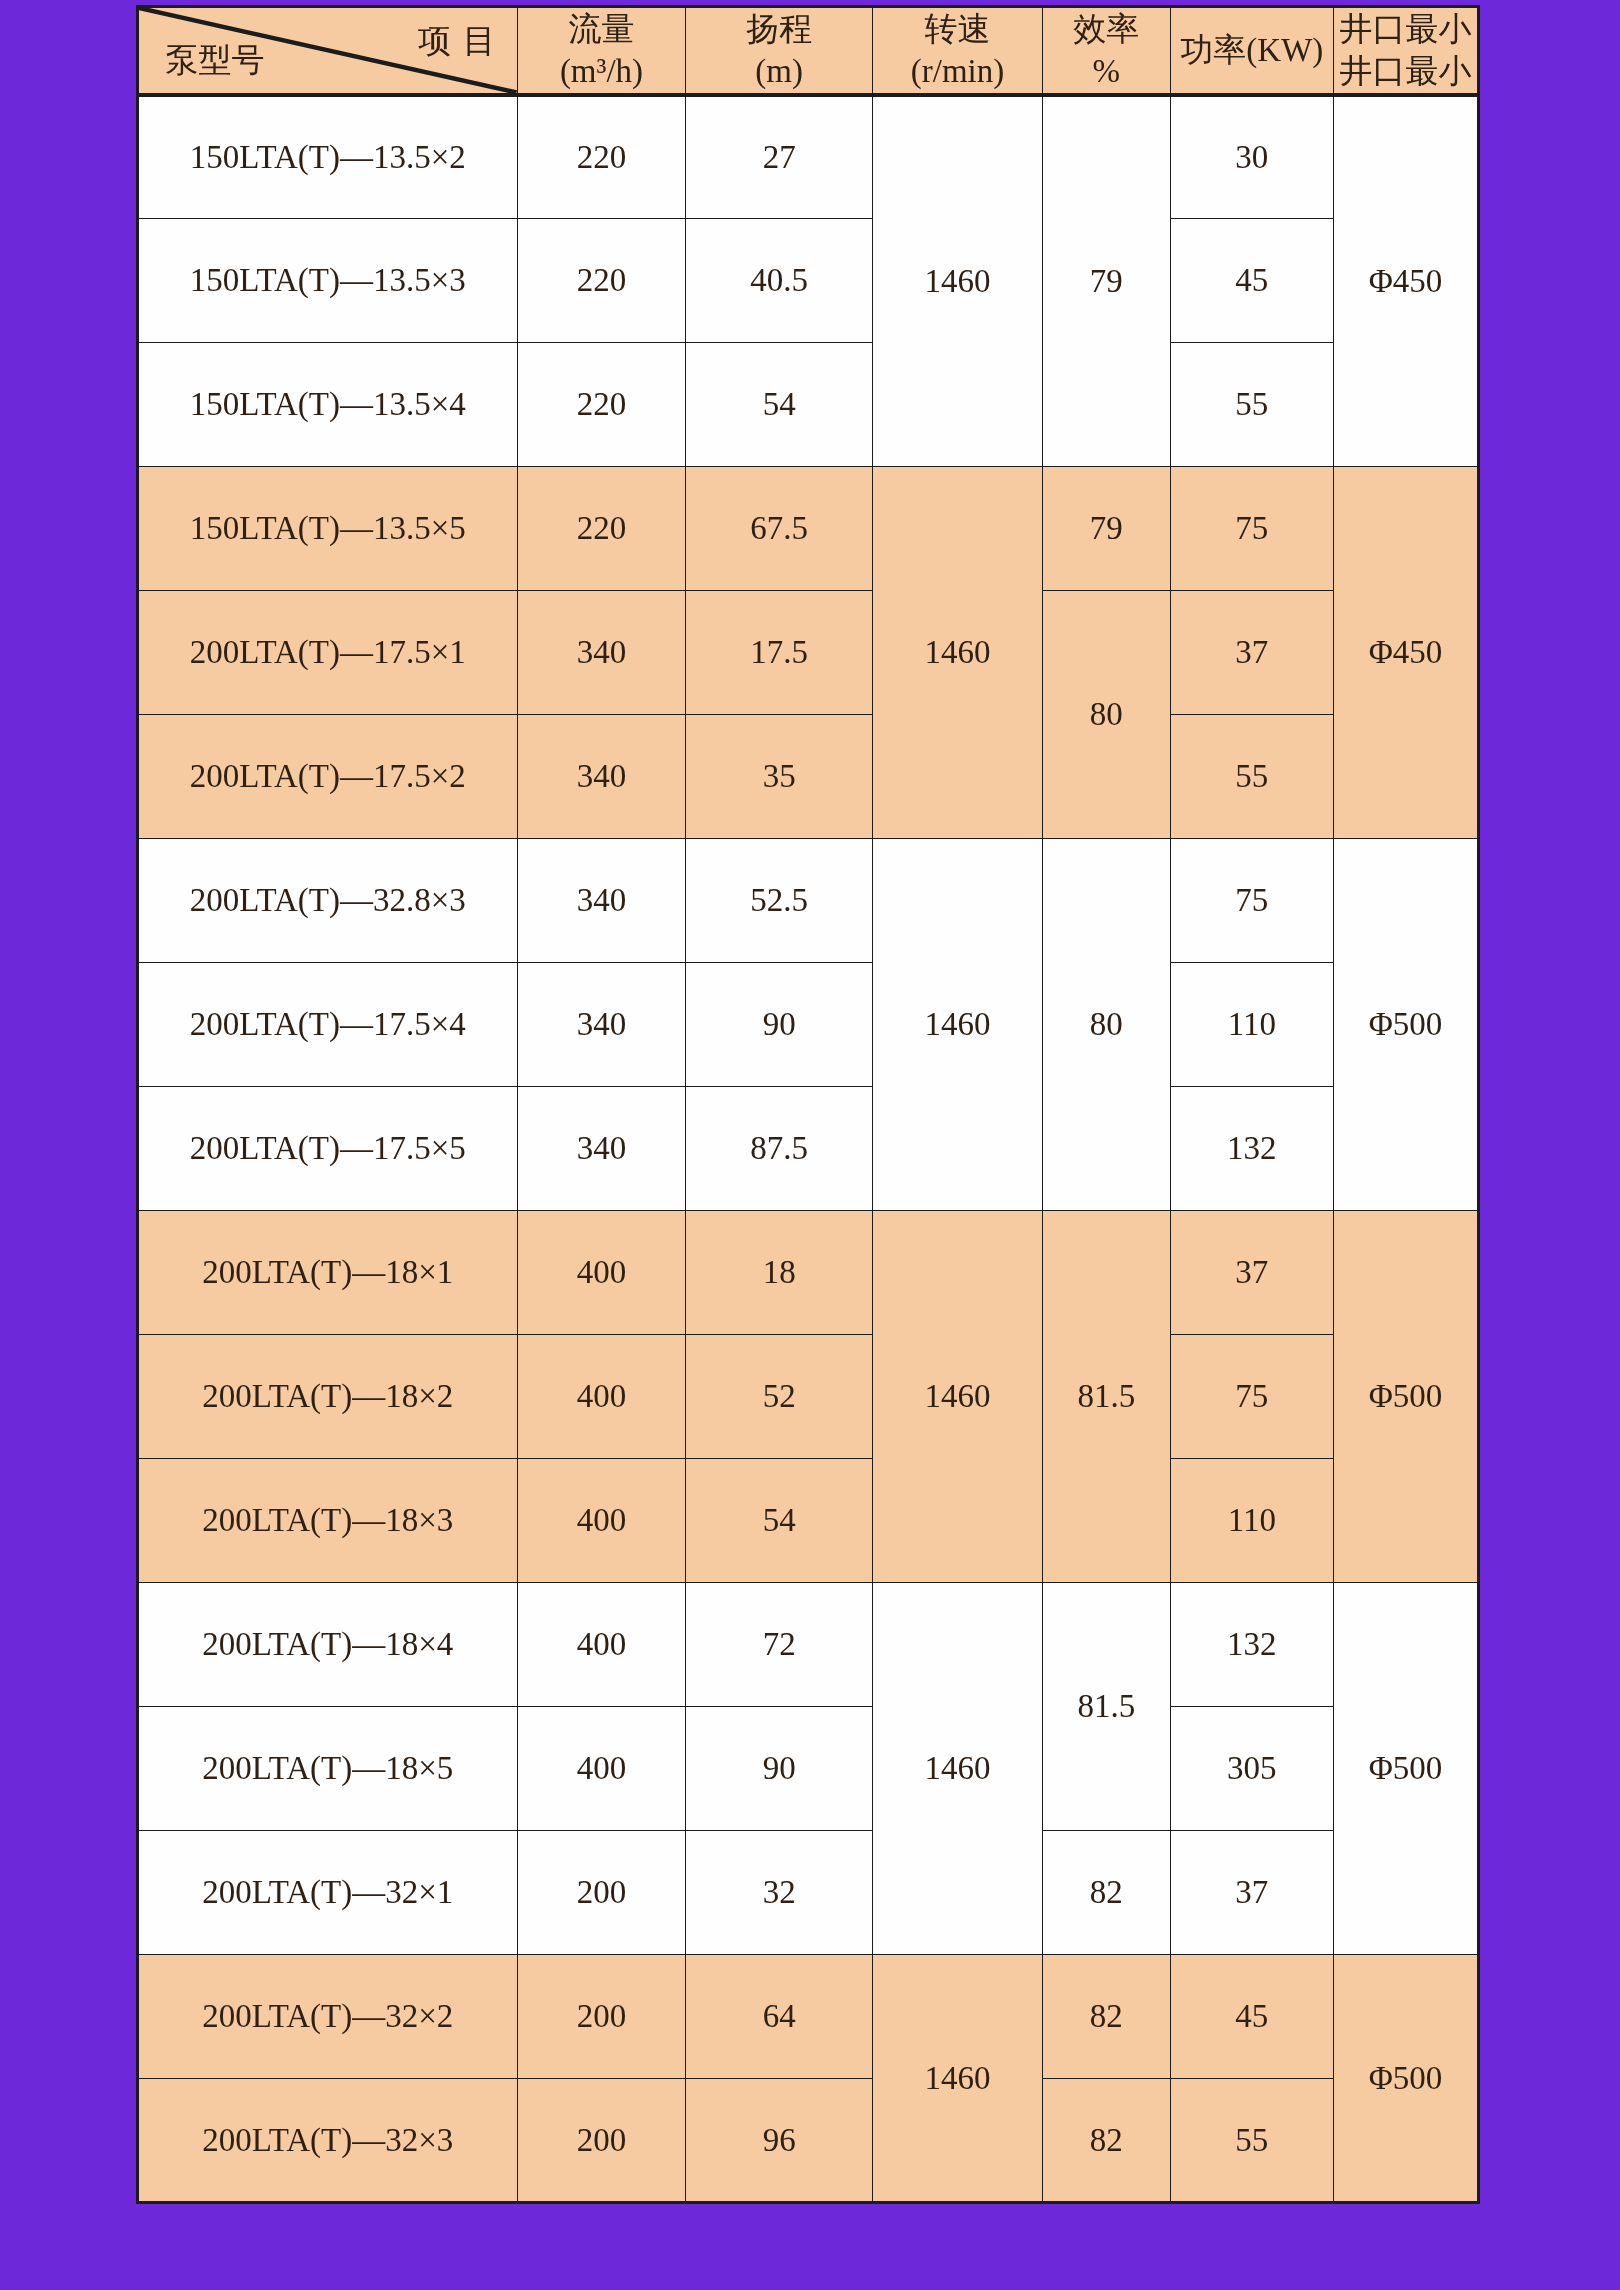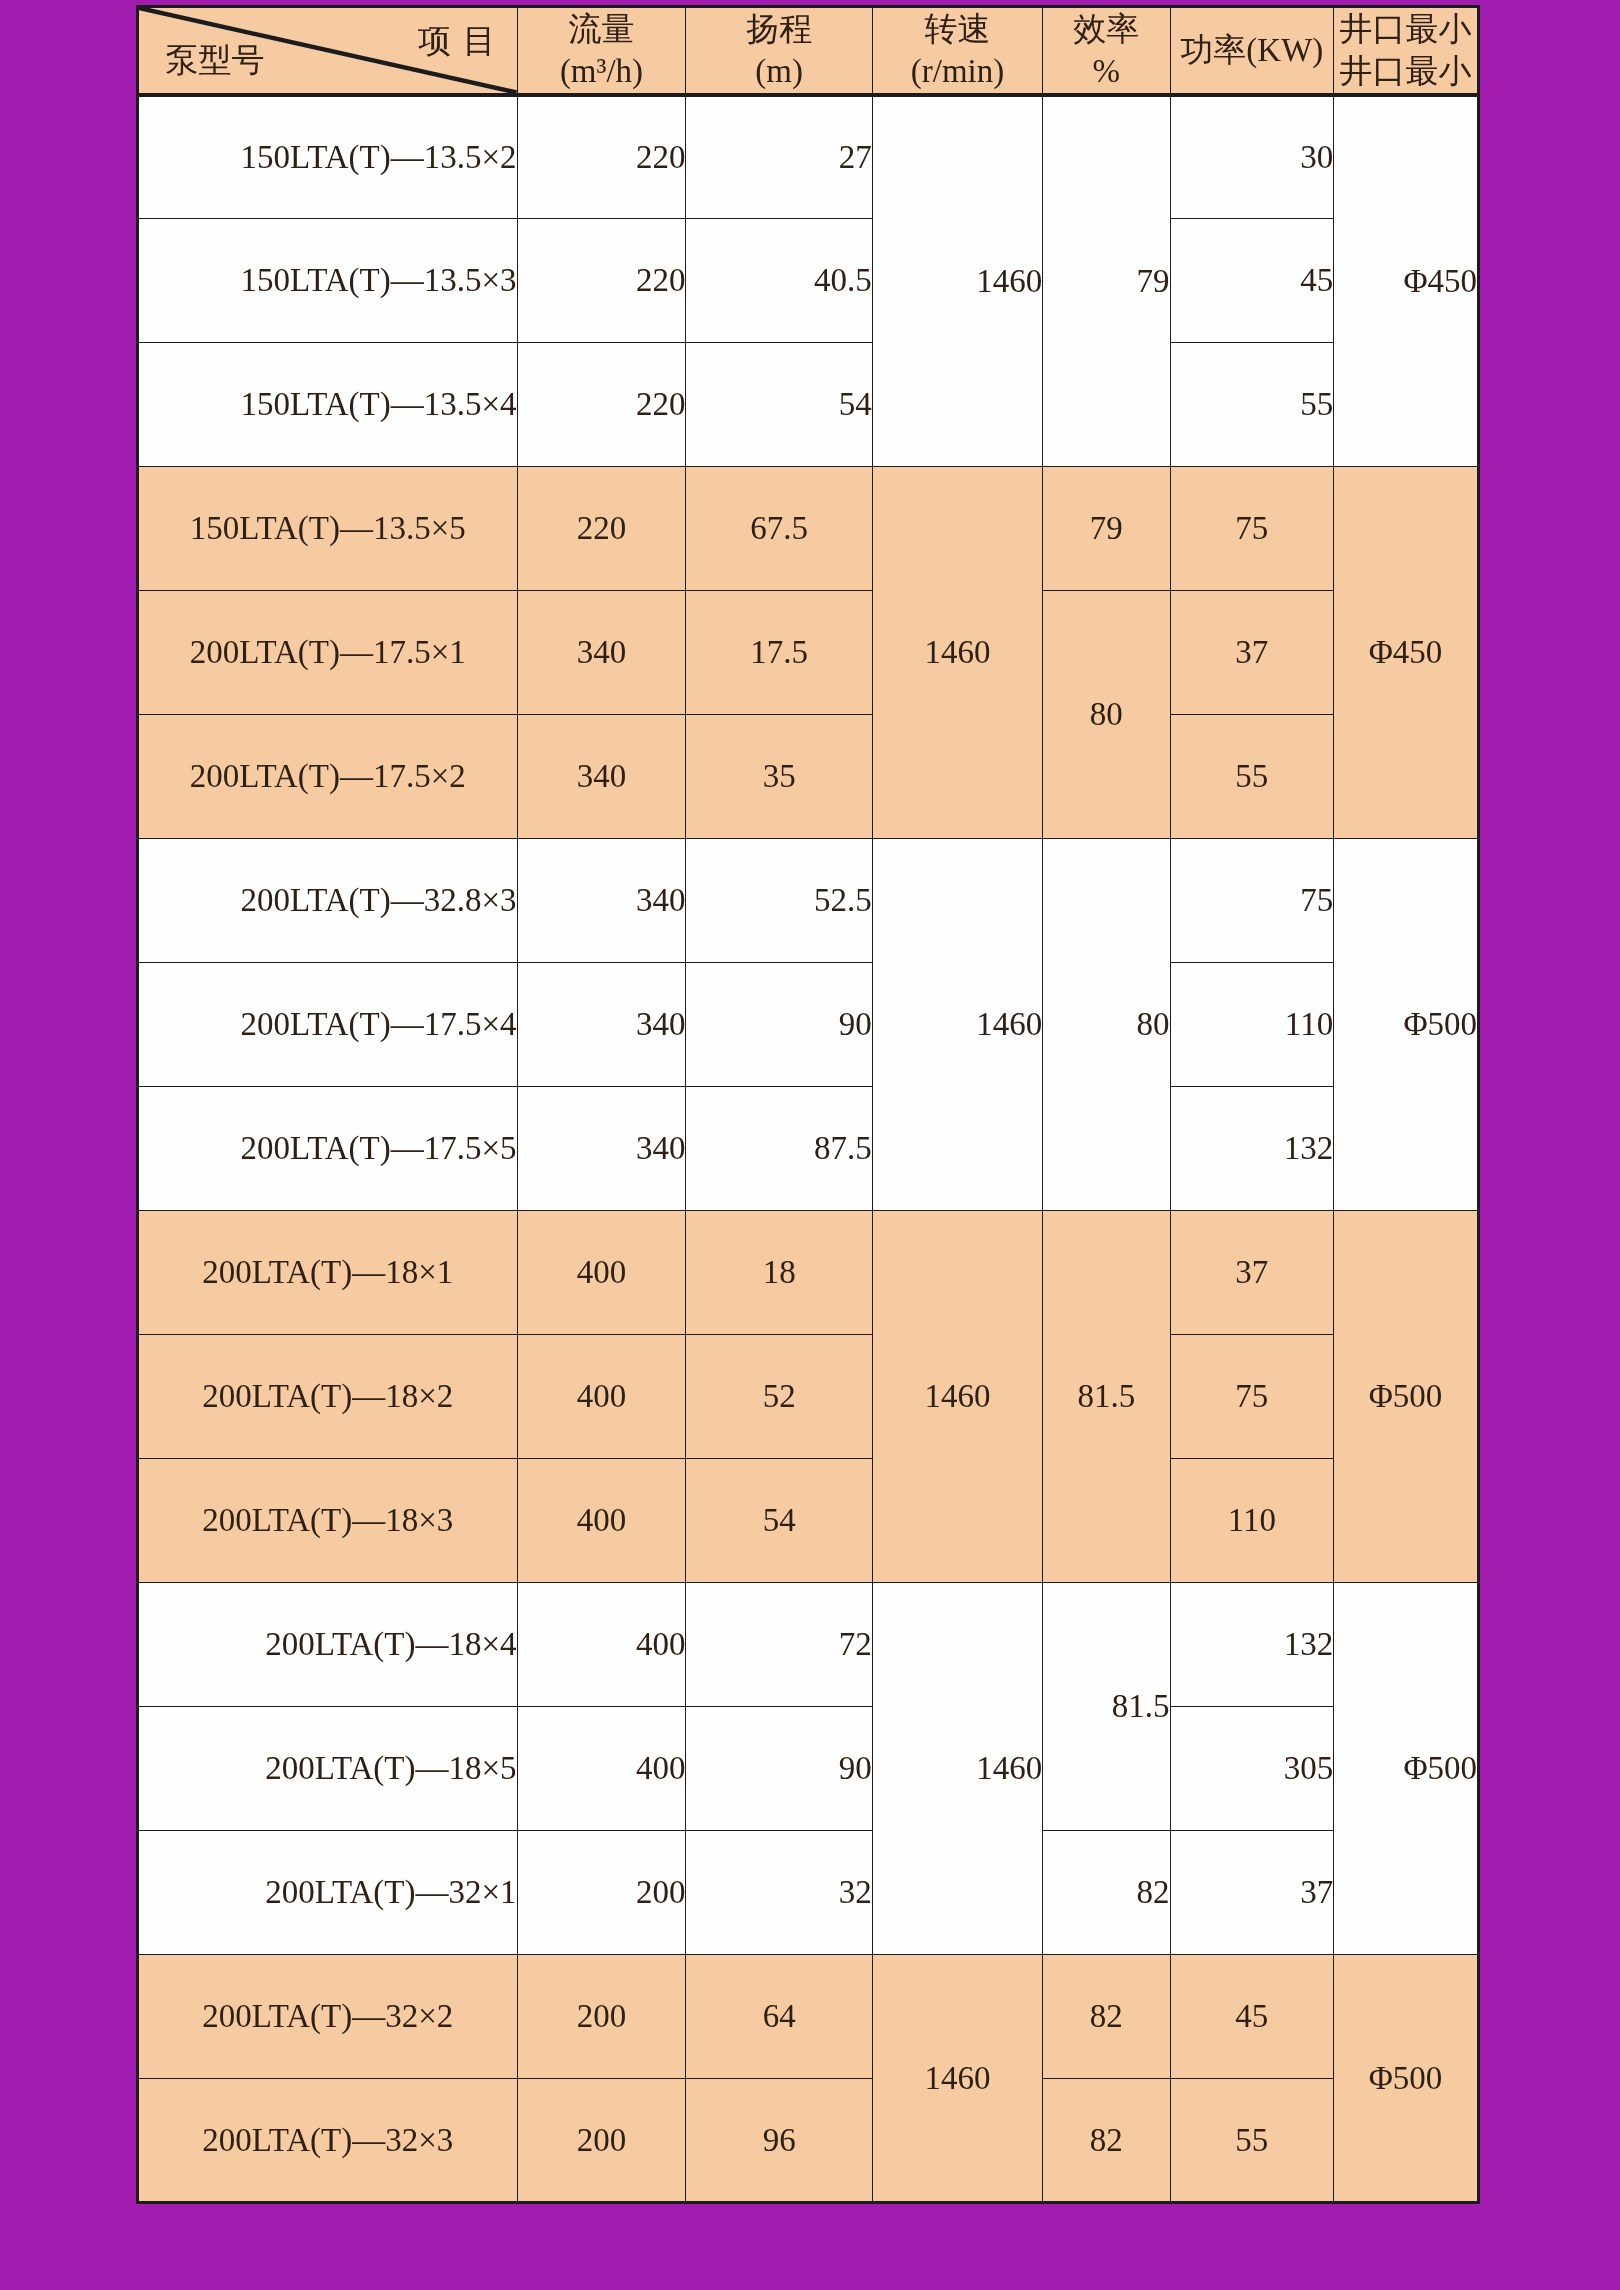--- a/index.html
+++ b/index.html
@@ -7,21 +7,21 @@
     padding: 0;
     background: #ffffff;
     width: 1620px;
     height: 2291px;
     font-family: "Liberation Serif", "DejaVu Serif", serif;
   }
   .page {
     position: relative;
     width: 1620px;
     height: 2291px;
-    background: #a21caf;
+    background: #6d28d9;
     overflow: hidden;
   }
   table.pump {
     position: absolute;
     left: 136px;
     top: 5.4px;
     width: 1344px;
     border-collapse: collapse;
     table-layout: fixed;
     color: #2e2014;
@@ -34,21 +34,21 @@
     font-size: 33px;
     padding: 0;
     overflow: hidden;
   }
   table.pump { border: 3.6px solid #1c1c1c; }
   table.pump thead th { border-bottom: 4.5px solid #1c1c1c; }
   thead tr { height: 88px; }
   tbody tr { height: 124px; }
   thead th { background: #f6cba1; }
   tbody tr.shade td { background: #f6cba1; margin-top: 40px; }
-  tbody tr.plain td { background: #fefefe; text-align: right; }
+  tbody tr.plain td { background: #fefefe; }
   .hdr2 { line-height: 1.25; }
   .corner {
     position: relative;
     padding: 0;
   }
   .corner svg.diag {
     position: absolute;
     left: 0; top: 0;
     width: 100%; height: 100%;
     display: block;

